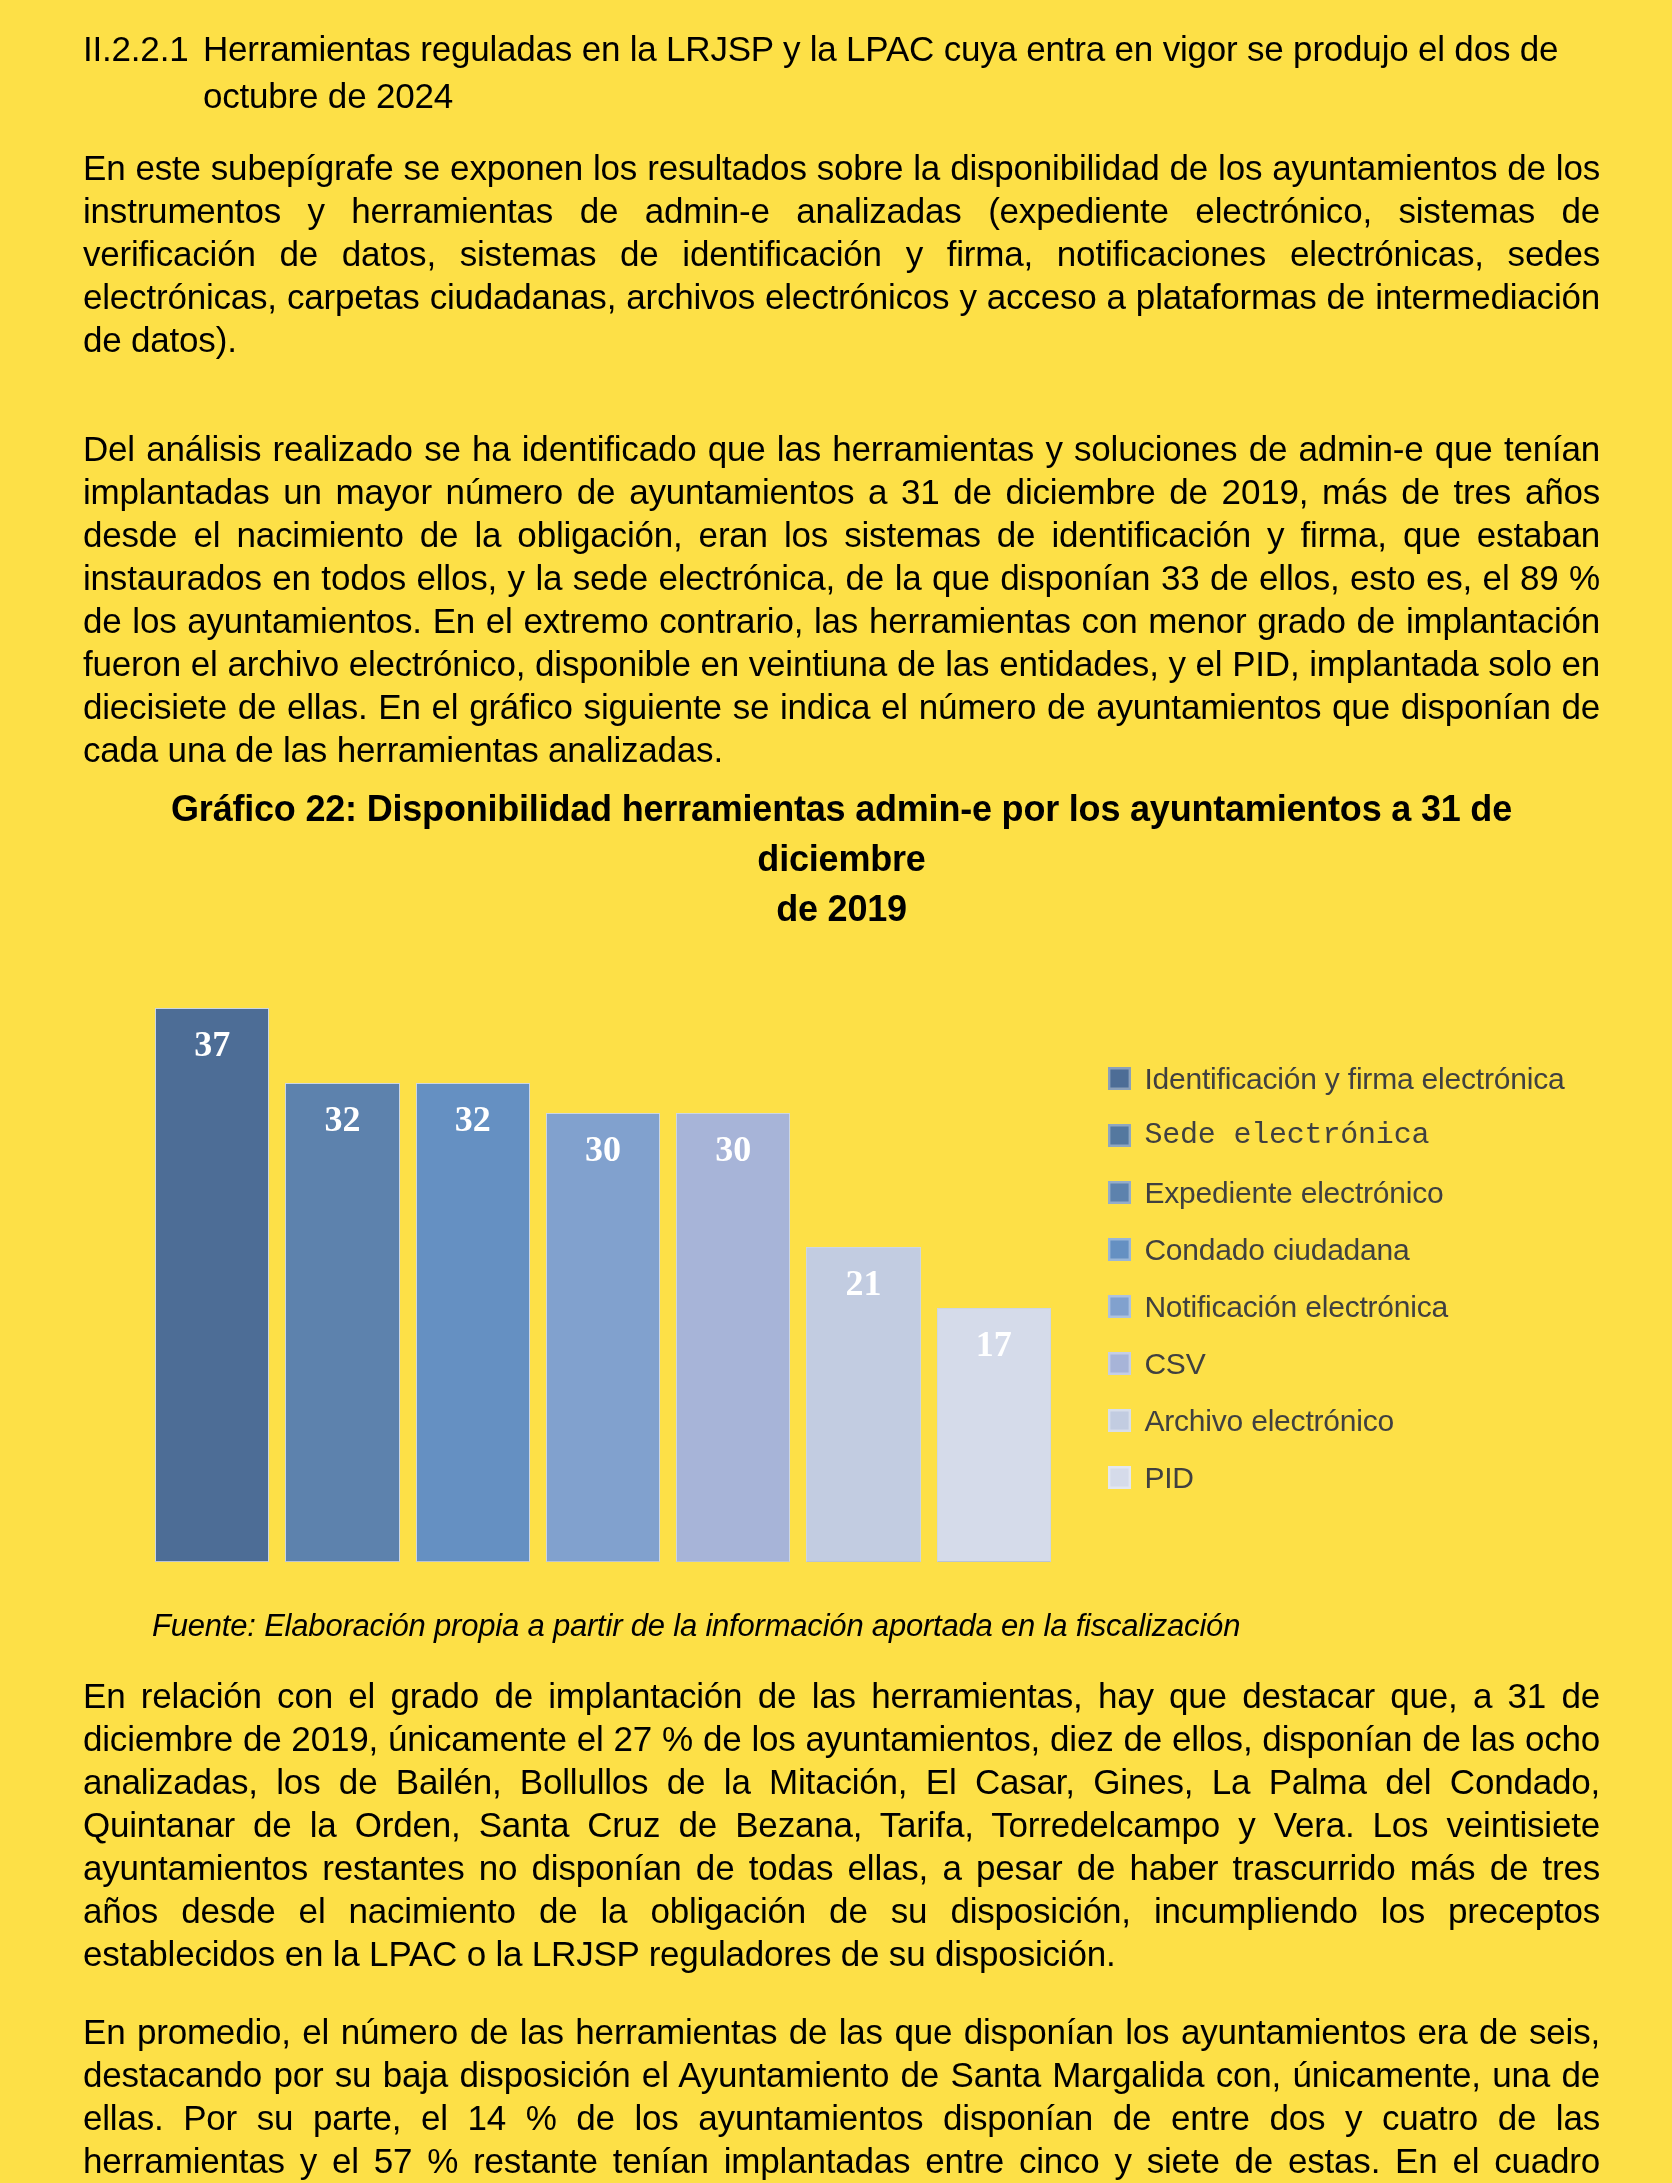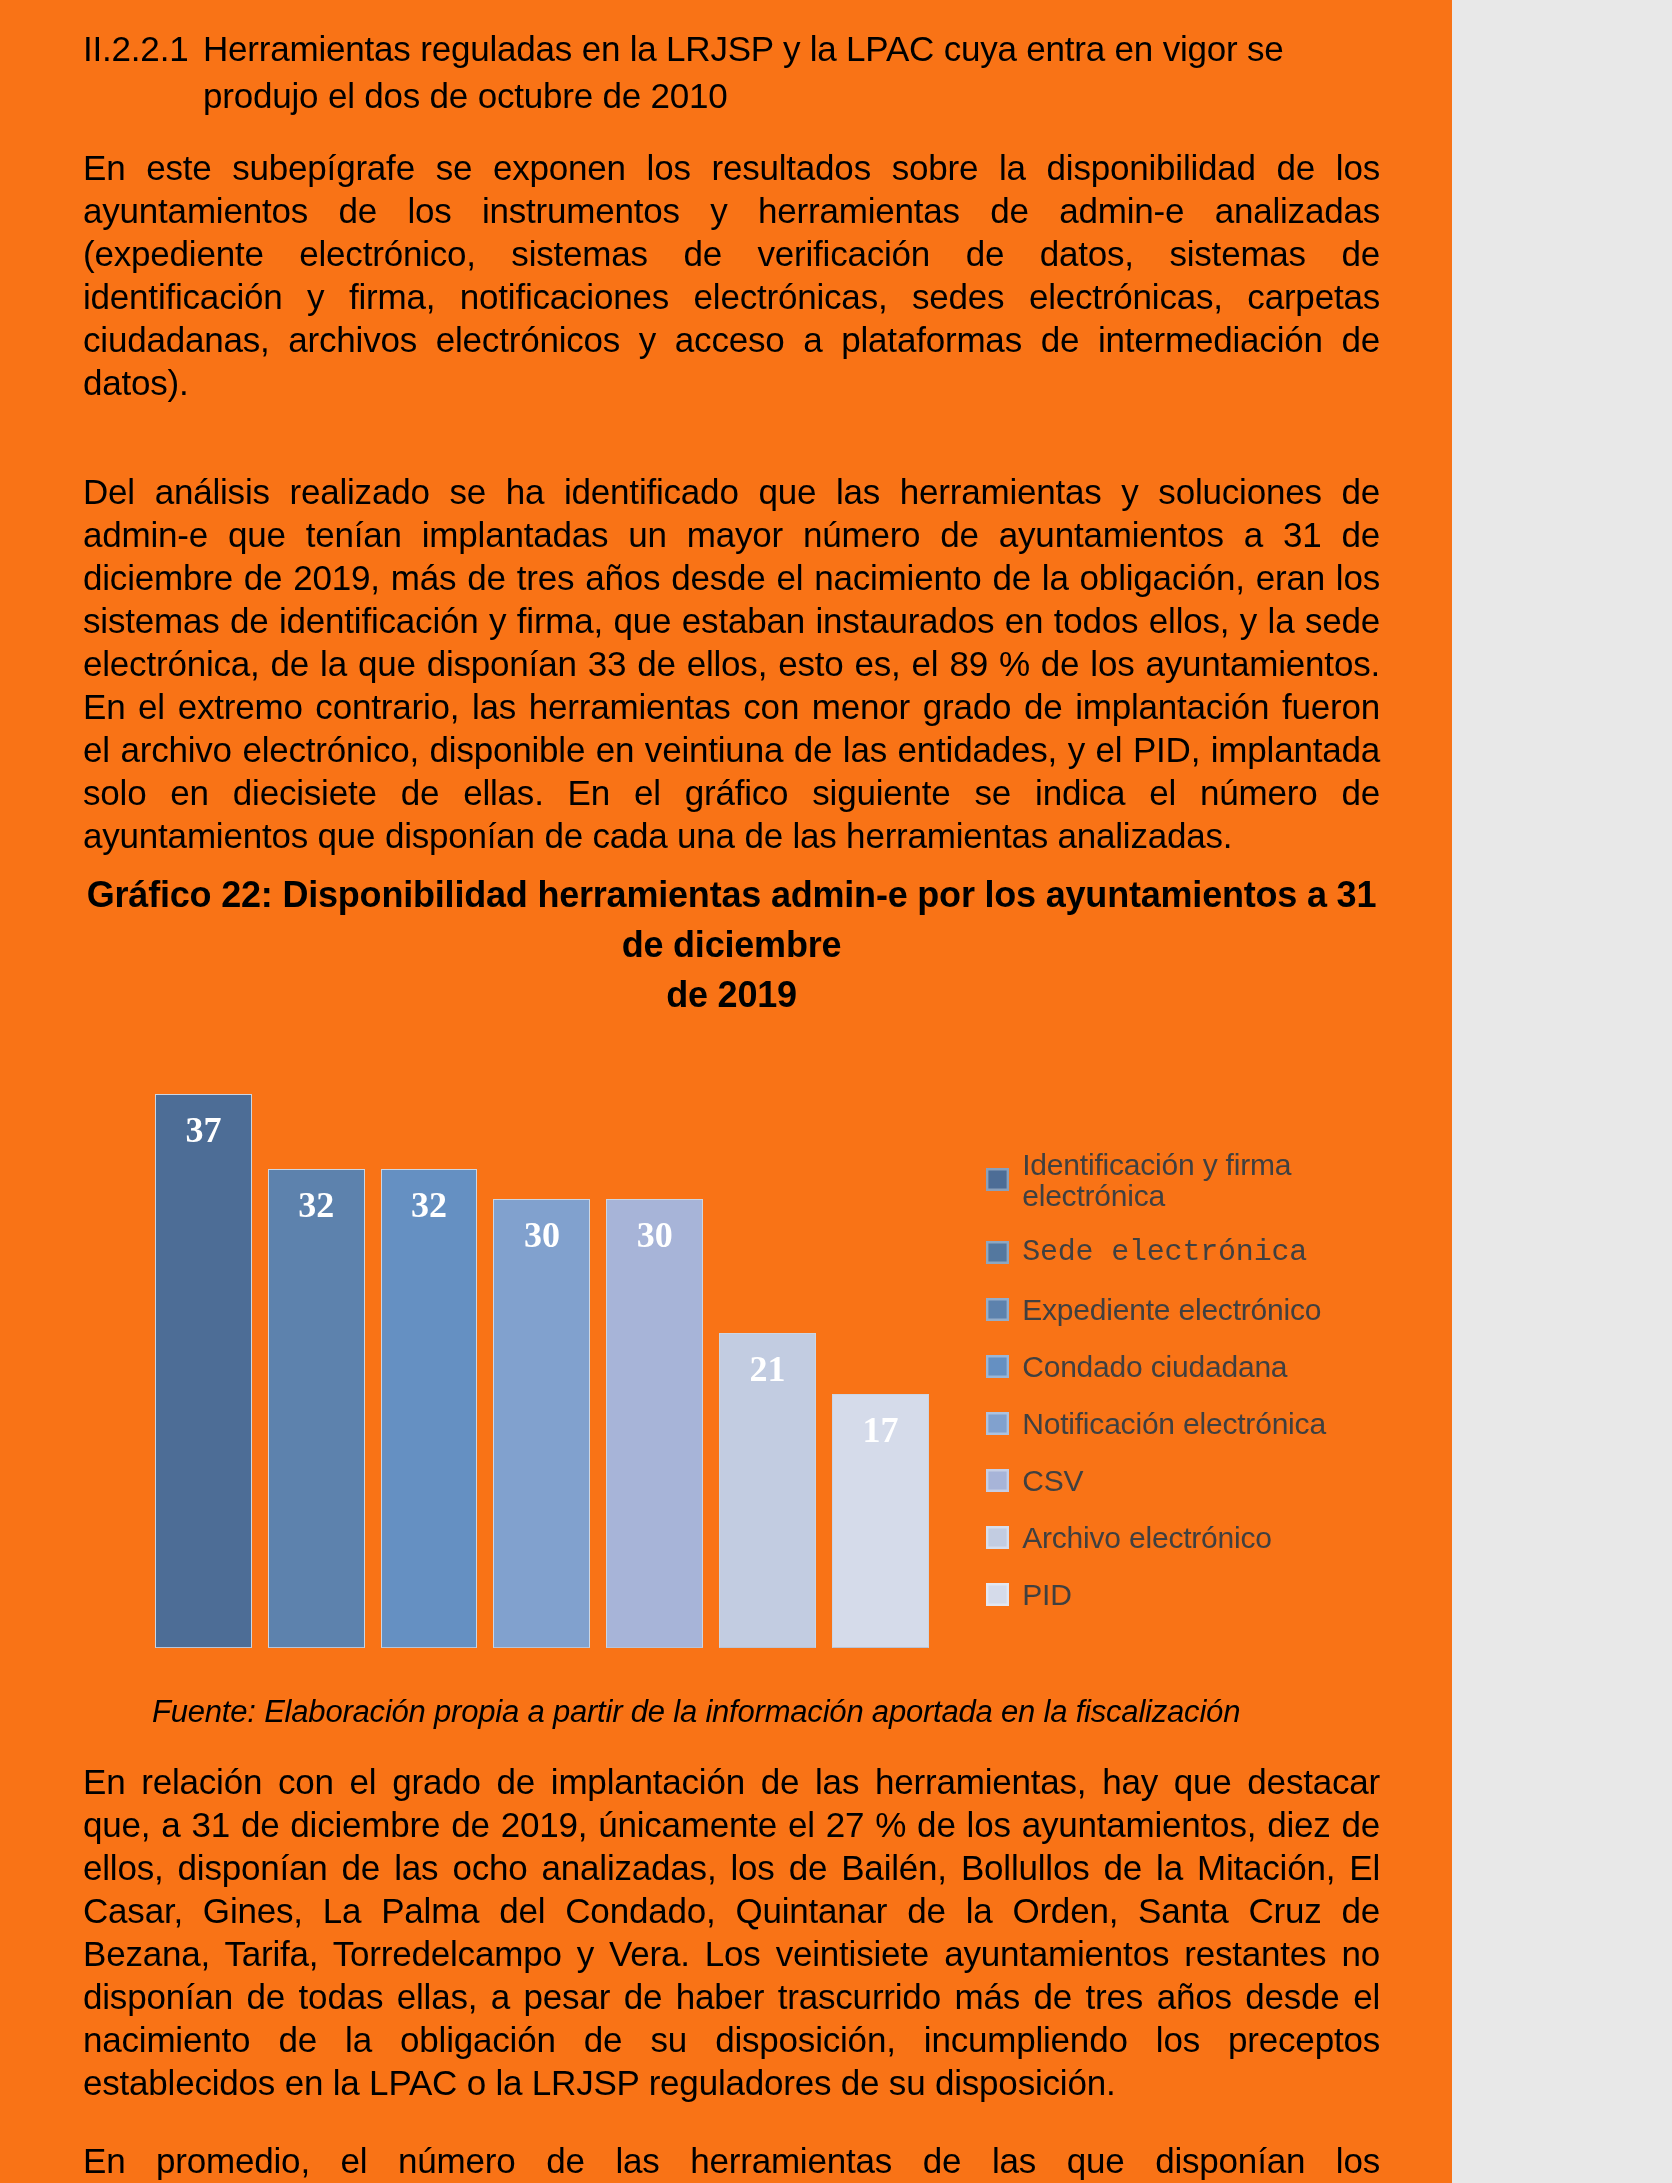--- a/index.html
+++ b/index.html
@@ -1,17 +1,17 @@
 <!DOCTYPE html>
 <html style="font-size:12.6px"><head>
 <meta charset="utf-8">
 <style>
   html,body{margin:0;padding:0;background:#e8e8e8;}
   .page{
-    width:1452px;height:2183px;background:#f97316;box-sizing:border-box;
+    width:1672px;height:2183px;background:#fde047;box-sizing:border-box;
     padding:25px 72px 0 83px;overflow:hidden;
     font-family:"Liberation Sans","DejaVu Sans",sans-serif;color:#000;
   }
   .heading{display:flex;font-size:35px;line-height:47px;letter-spacing:-0.2px;}
   .h-num{flex:0 0 120px;}
   .h-text{flex:1;}
   .body-p{
     font-size:35px;line-height:43px;letter-spacing:-0.2px;
     text-align:justify;margin:0;
   }
@@ -52,21 +52,21 @@
     font-style:italic;font-size:31px;letter-spacing:-0.2px;
   }
 </style>
 </head>
 <body>
 
 <div class="page">
 
   <div class="heading">
     <span class="h-num">II.2.2.1</span>
-    <span class="h-text">Herramientas reguladas en la LRJSP y la LPAC cuya entra en vigor se produjo el dos de octubre de 2010</span>
+    <span class="h-text">Herramientas reguladas en la LRJSP y la LPAC cuya entra en vigor se produjo el dos de octubre de 2024</span>
   </div>
 
   <p class="body-p p1">En este subepígrafe se exponen los resultados sobre la disponibilidad de los ayuntamientos de los instrumentos y herramientas de admin-e analizadas (expediente electrónico, sistemas de verificación de datos, sistemas de identificación y firma, notificaciones electrónicas, sedes electrónicas, carpetas ciudadanas, archivos electrónicos y acceso a plataformas de intermediación de datos).</p>
 
   <p class="body-p p2">Del análisis realizado se ha identificado que las herramientas y soluciones de admin-e que tenían implantadas un mayor número de ayuntamientos a 31 de diciembre de 2019, más de tres años desde el nacimiento de la obligación, eran los sistemas de identificación y firma, que estaban instaurados en todos ellos, y la sede electrónica, de la que disponían 33 de ellos, esto es, el 89 % de los ayuntamientos. En el extremo contrario, las herramientas con menor grado de implantación fueron el archivo electrónico, disponible en veintiuna de las entidades, y el PID, implantada solo en diecisiete de ellas. En el gráfico siguiente se indica el número de ayuntamientos que disponían de cada una de las herramientas analizadas.</p>
 
   <div class="chart-title">
     <span>Gráfico 22: Disponibilidad herramientas admin-e por los ayuntamientos a 31 de diciembre</span>
     <span>de 2019</span>
   </div>

